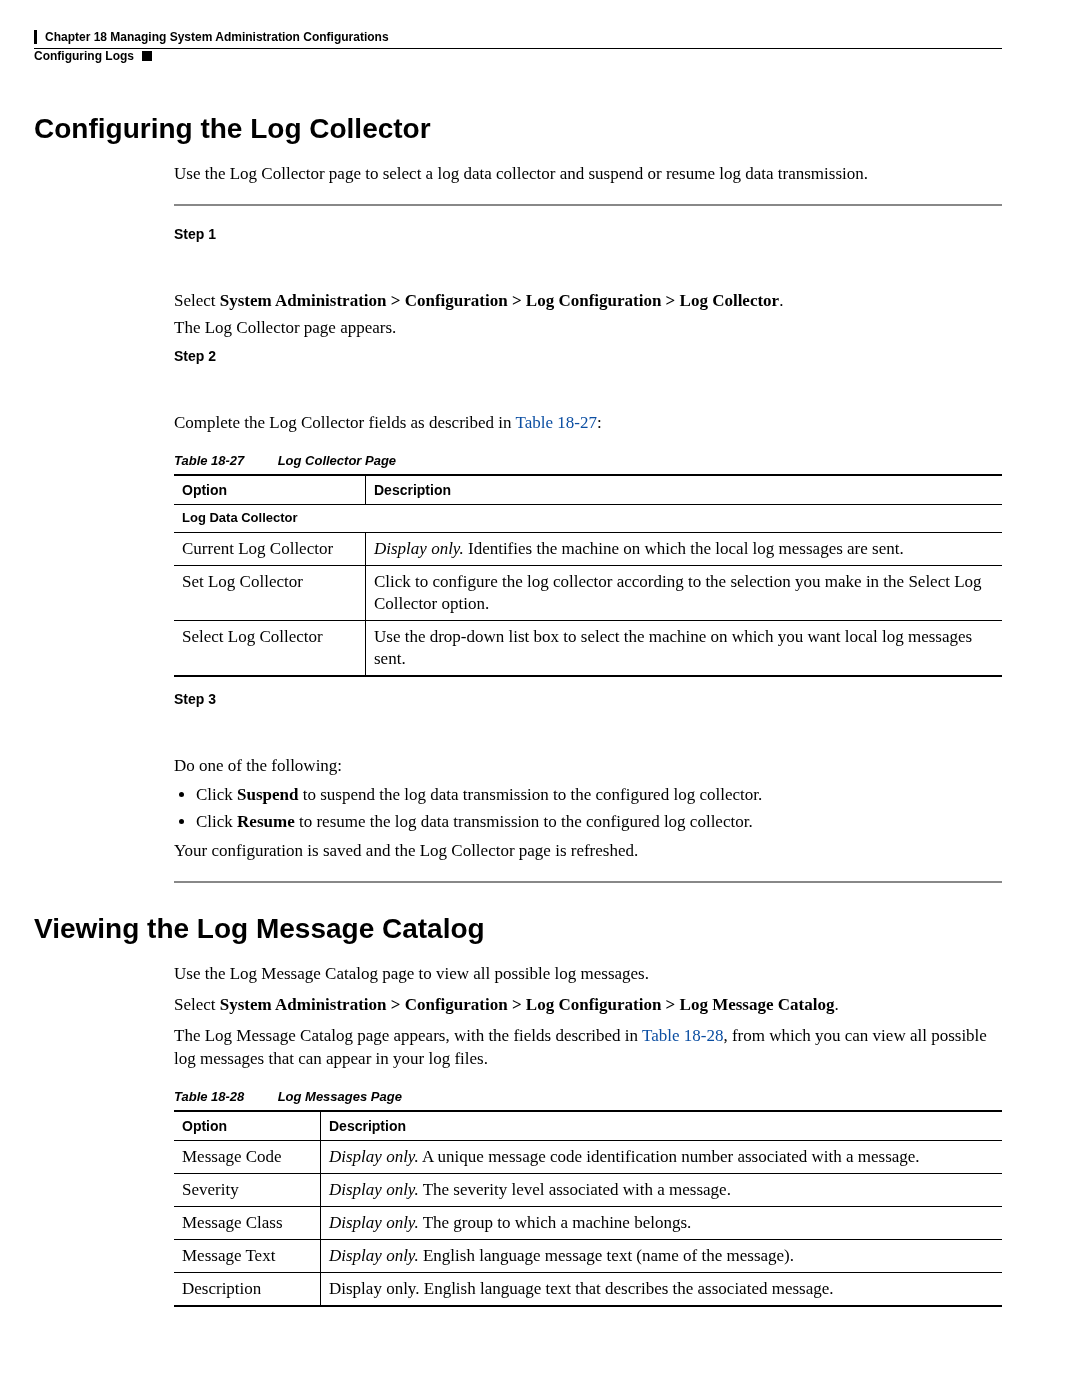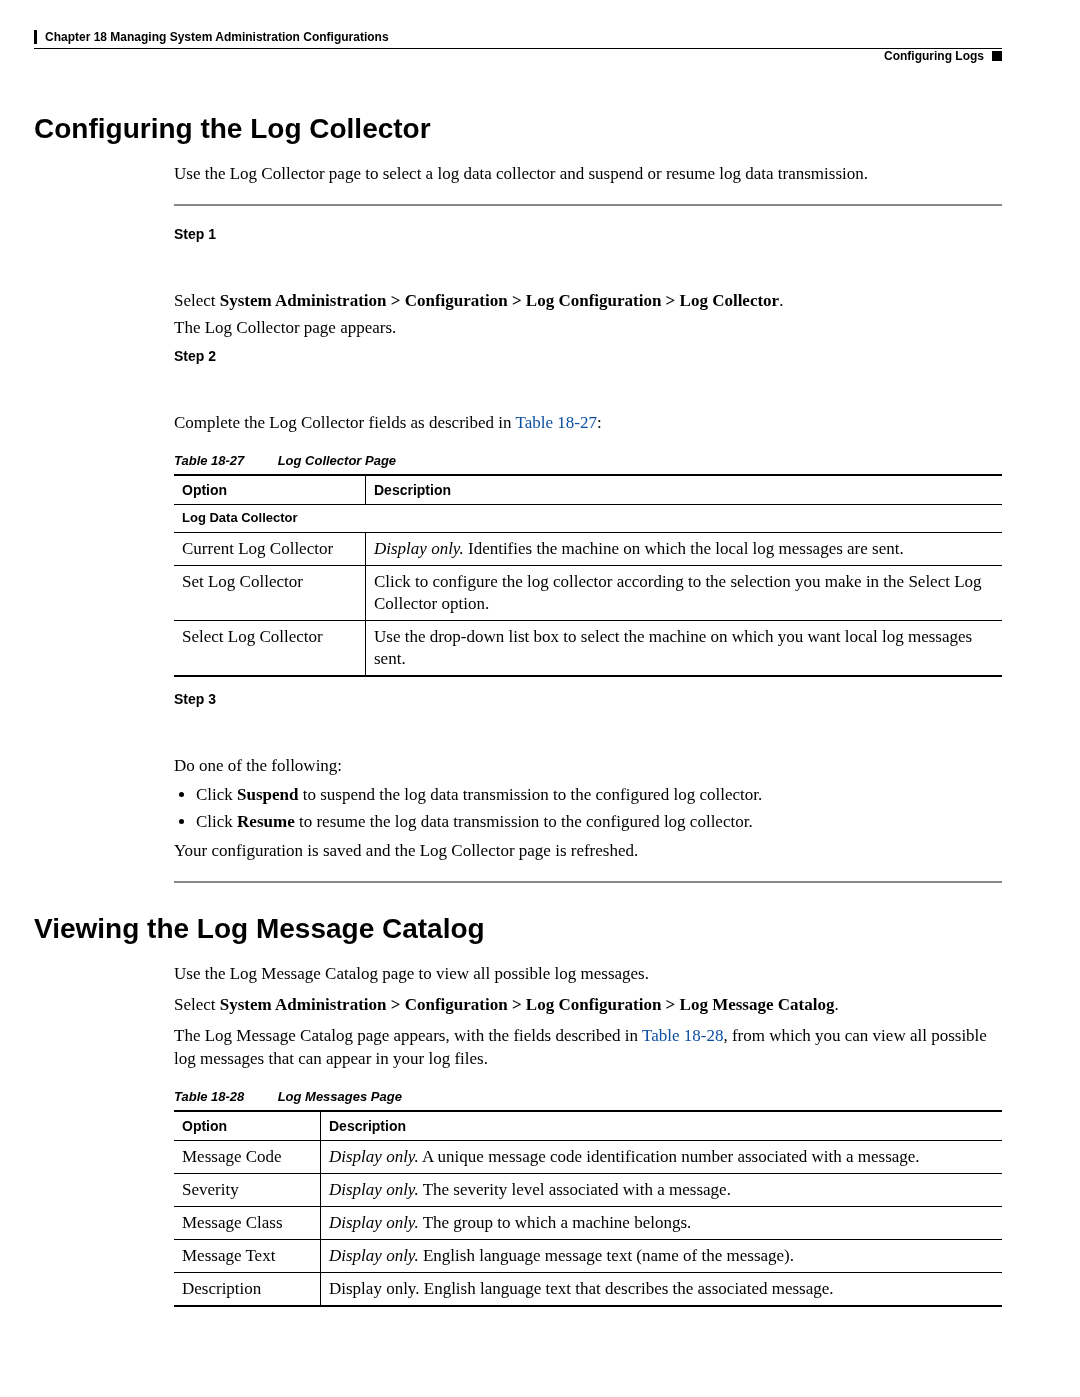--- a/index.html
+++ b/index.html
@@ -27,21 +27,20 @@
     display:inline-block;
     width:3px; height:14px; background:#000; margin-right:8px;
   }
   .top-right {
     font-family: Arial, Helvetica, sans-serif;
     font-size: 12px;
     font-weight: bold;
     text-align: right;
     margin-bottom: 50px;
     display:flex;
-    justify-content:flex-end;
     align-items:center;
     gap:8px;
   }
   .sq { width:10px; height:10px; background:#000; display:inline-block; }
   .hr-thin { border:none; border-top:1px solid #000; margin:0; }
   h1.section {
     font-family: Arial, Helvetica, sans-serif;
     font-size: 28px;
     font-weight: bold;
     margin: 30px 0 18px 0;

